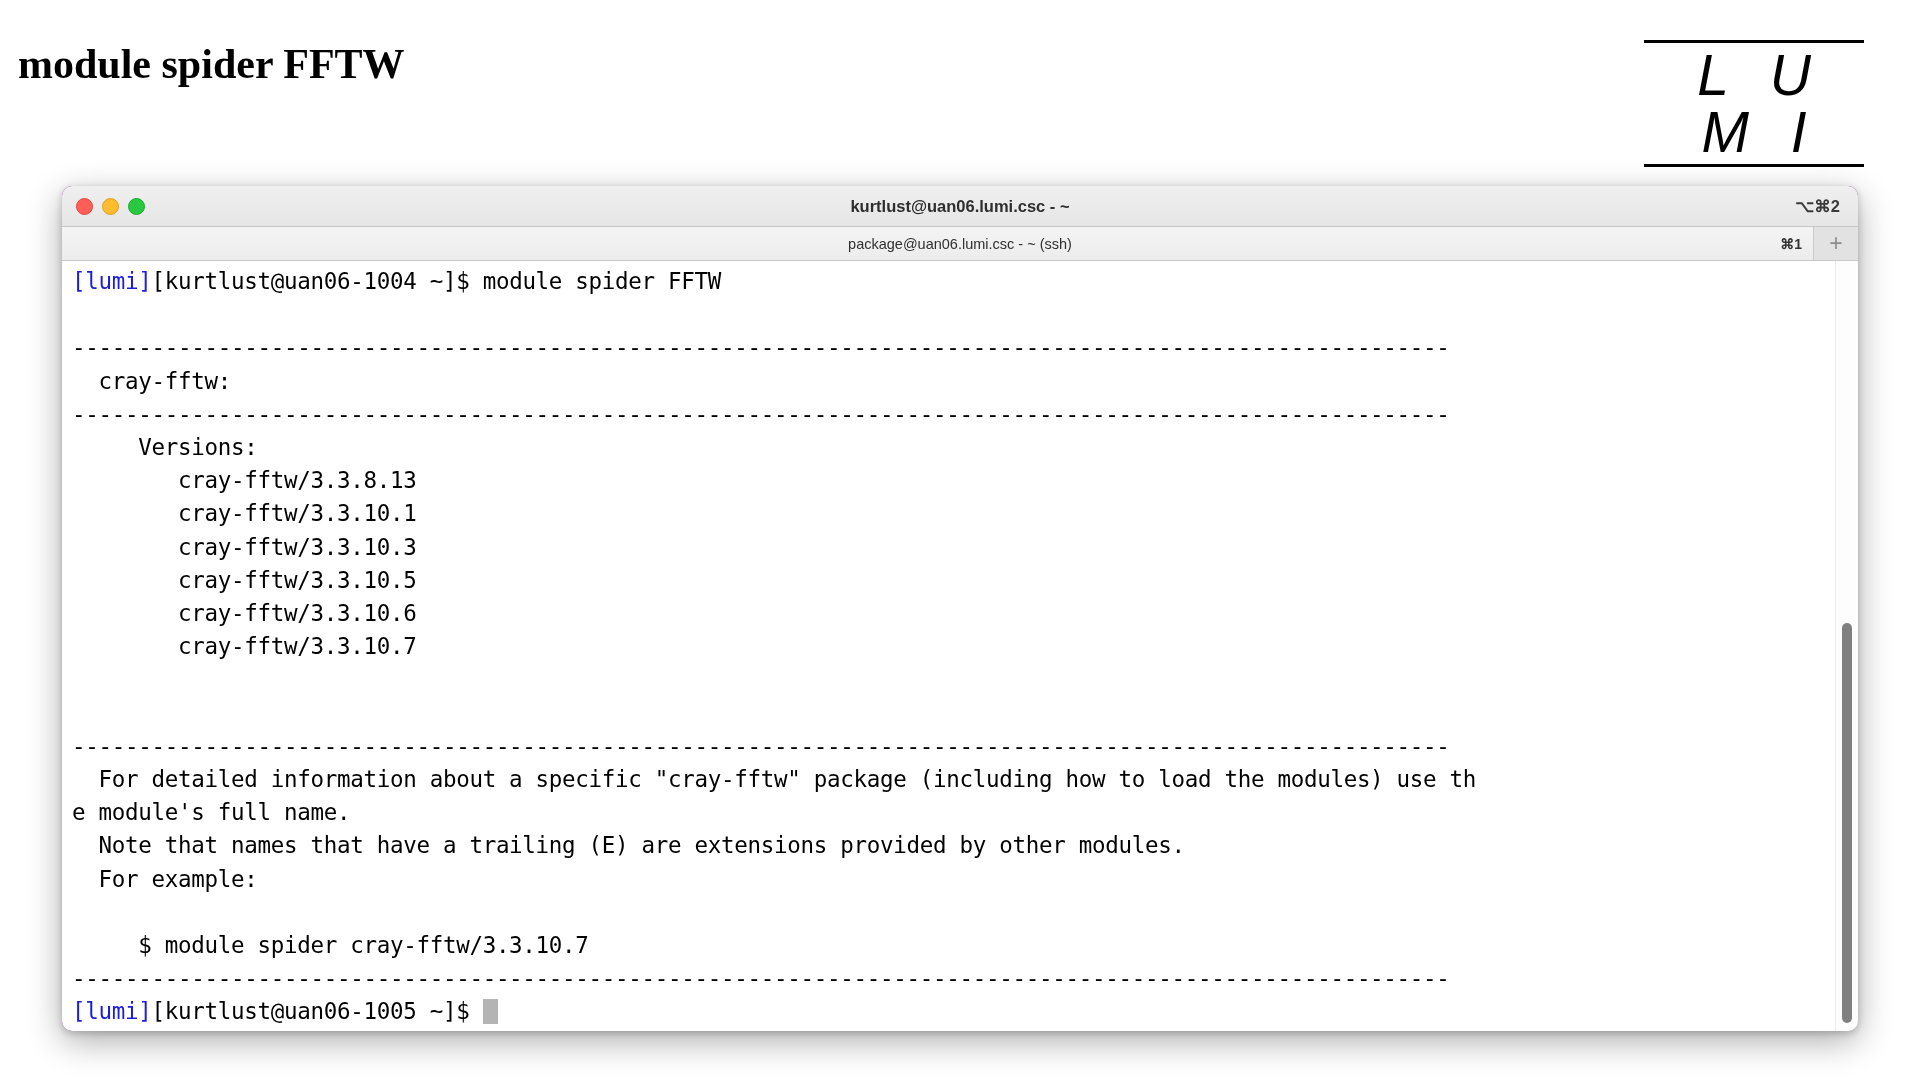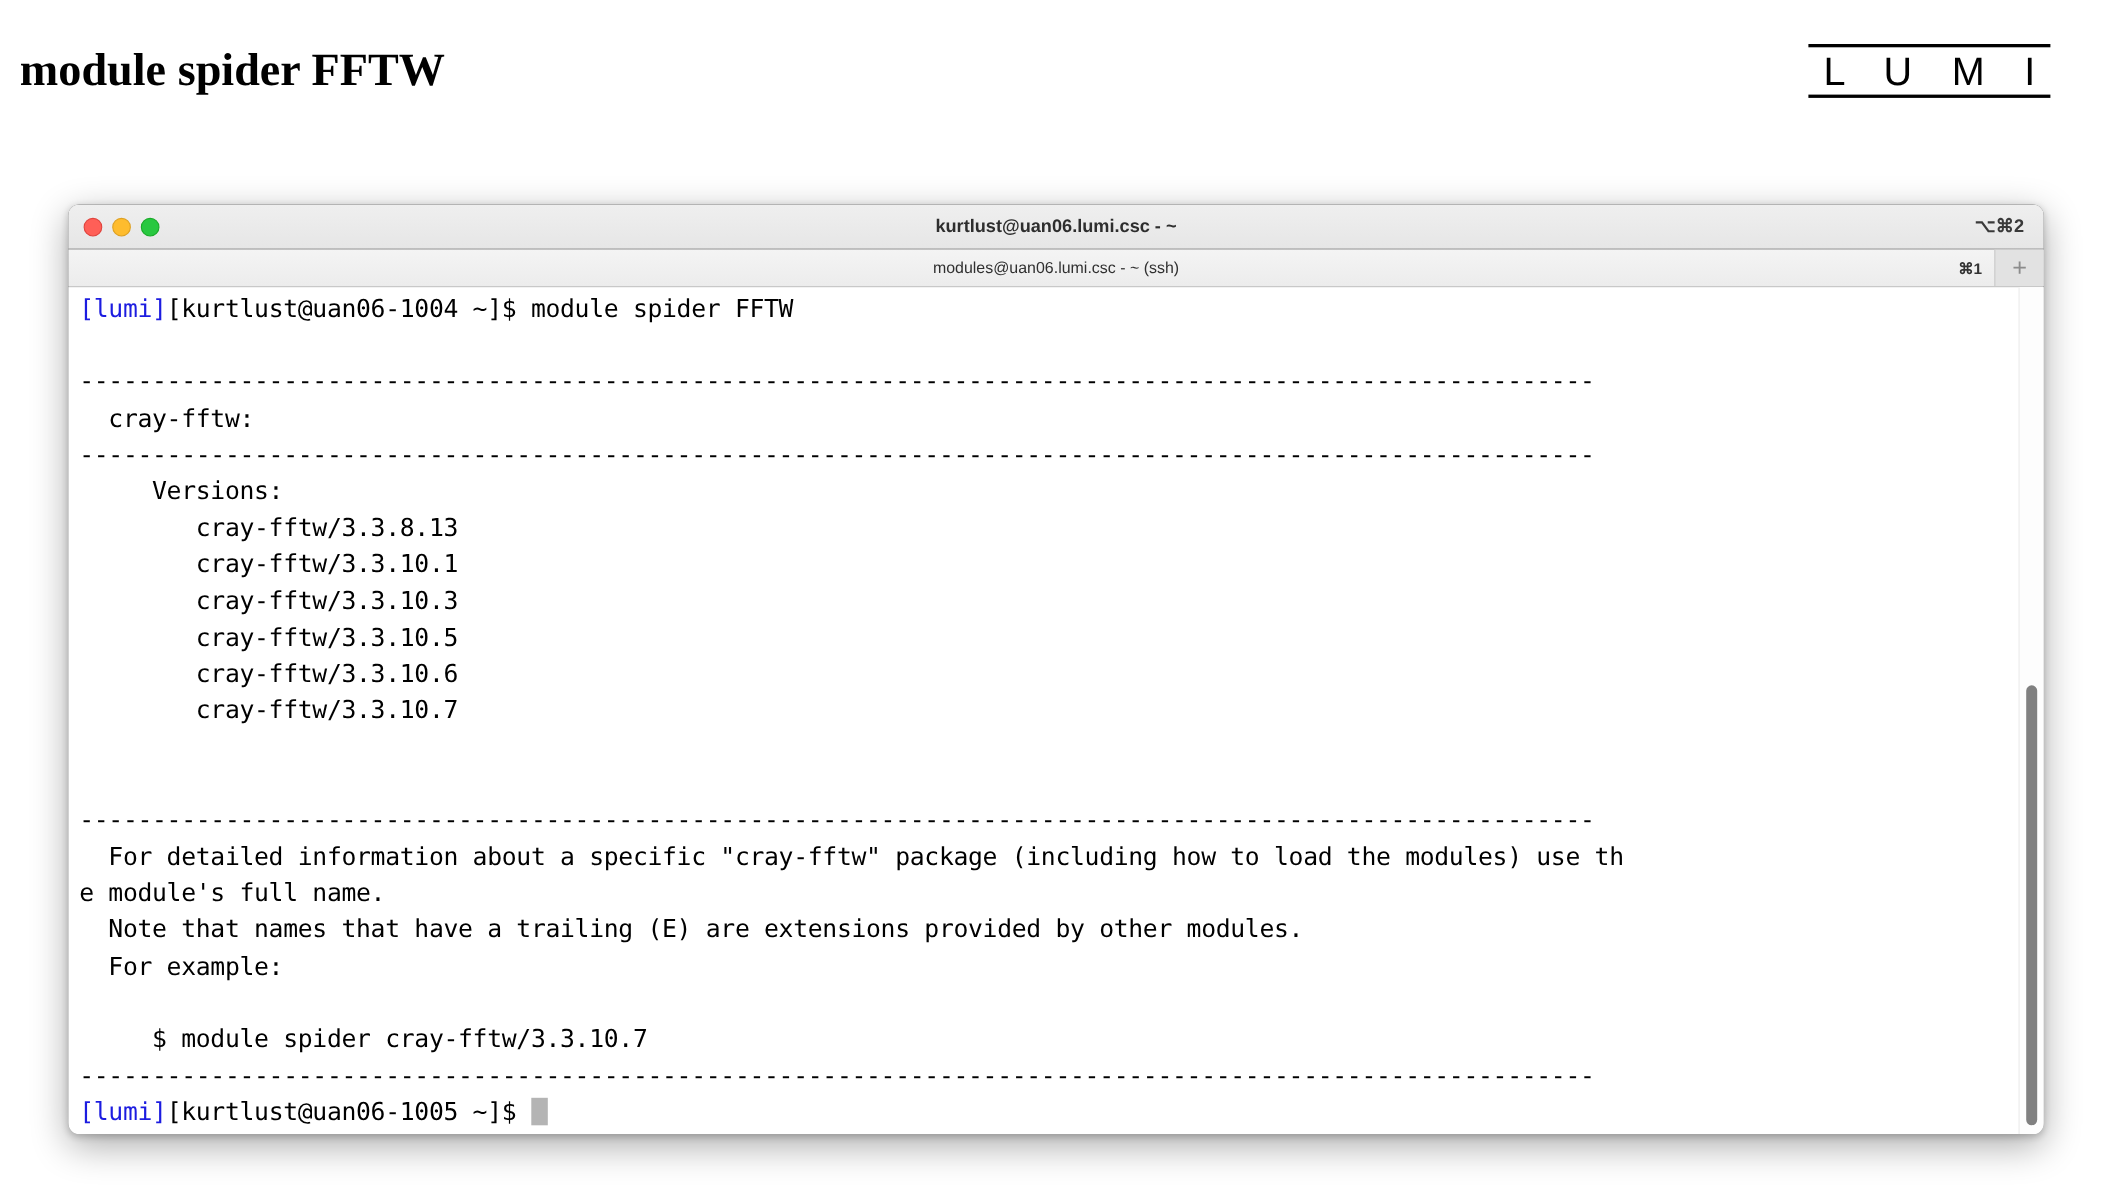--- a/index.html
+++ b/index.html
@@ -33,38 +33,39 @@
     top: 40px;
     width: 220px;
     padding: 4px 0 3px 0;
     border-top: 3px solid #000;
     border-bottom: 3px solid #000;
     text-align: center;
     box-sizing: border-box;
   }
   .lumi-logo .lumi-text {
     font-family: "Liberation Sans", sans-serif;
-    font-size: 36px;
+    font-size: 57px;
     font-weight: 400;
     letter-spacing: 13px;
     color: #000;
     line-height: 1.0;
     padding-left: 13px;
     display: block;
+    font-style: italic;
   }
 
   
   .term-window {
     position: absolute;
     left: 62px;
     top: 186px;
     width: 1796px;
     height: 845px;
     border-radius: 10px;
-    background: #737373;
+    background: #701a75;
     box-shadow: 0 10px 34px rgba(0,0,0,0.33), 0 2px 7px rgba(0,0,0,0.20);
     overflow: hidden;
     display: flex;
     flex-direction: column;
   }
 
   .title-bar {
     position: relative;
     height: 40px;
     flex: 0 0 40px;
@@ -207,21 +208,21 @@
     <div class="traffic-lights">
       <span class="tl tl-close"></span>
       <span class="tl tl-min"></span>
       <span class="tl tl-max"></span>
     </div>
     <div class="title-bar-title">kurtlust@uan06.lumi.csc - ~</div>
     <div class="title-bar-shortcut">⌥⌘2</div>
   </div>
 
   <div class="tab-bar">
-    <div class="tab-bar-title">modules@uan06.lumi.csc - ~ (ssh)</div>
+    <div class="tab-bar-title">package@uan06.lumi.csc - ~ (ssh)</div>
     <div class="tab-shortcut">⌘1</div>
     <div class="tab-add">+</div>
   </div>
 
   <div class="term-body">
     <div class="term-text" id="term-text"><div><span class="blue">[lumi]</span><span>[kurtlust@uan06-1004 ~]$ module spider FFTW</span></div><div><span>&nbsp;</span></div><div><span>--------------------------------------------------------------------------------------------------------</span></div><div><span>  cray-fftw:</span></div><div><span>--------------------------------------------------------------------------------------------------------</span></div><div><span>     Versions:</span></div><div><span>        cray-fftw/3.3.8.13</span></div><div><span>        cray-fftw/3.3.10.1</span></div><div><span>        cray-fftw/3.3.10.3</span></div><div><span>        cray-fftw/3.3.10.5</span></div><div><span>        cray-fftw/3.3.10.6</span></div><div><span>        cray-fftw/3.3.10.7</span></div><div><span>&nbsp;</span></div><div><span>&nbsp;</span></div><div><span>--------------------------------------------------------------------------------------------------------</span></div><div><span>  For detailed information about a specific "cray-fftw" package (including how to load the modules) use th</span></div><div><span>e module's full name.</span></div><div><span>  Note that names that have a trailing (E) are extensions provided by other modules.</span></div><div><span>  For example:</span></div><div><span>&nbsp;</span></div><div><span>     $ module spider cray-fftw/3.3.10.7</span></div><div><span>--------------------------------------------------------------------------------------------------------</span></div><div><span class="blue">[lumi]</span><span>[kurtlust@uan06-1005 ~]$ </span><span class="cursor"></span></div></div>
 
     <div class="scroll-track">
       <div class="scroll-thumb"></div>
     </div>

